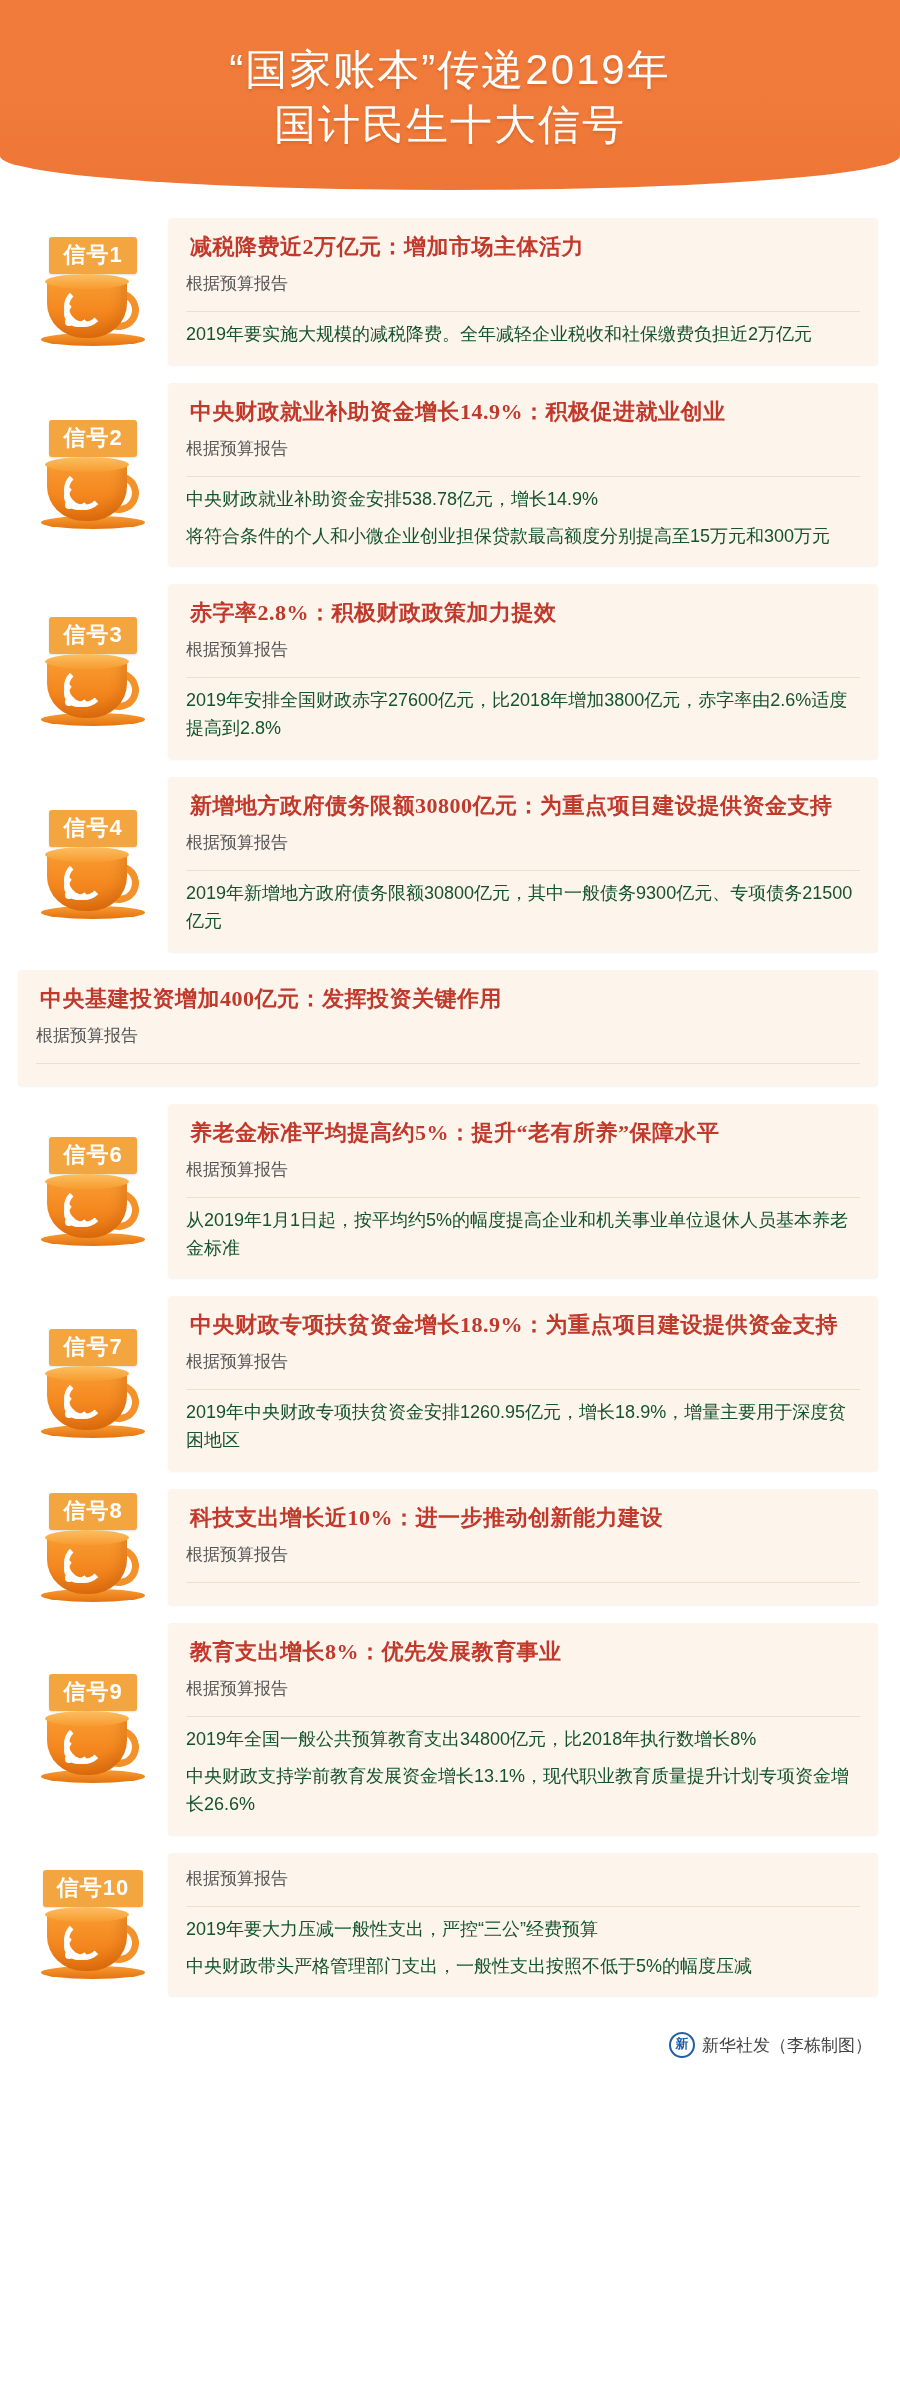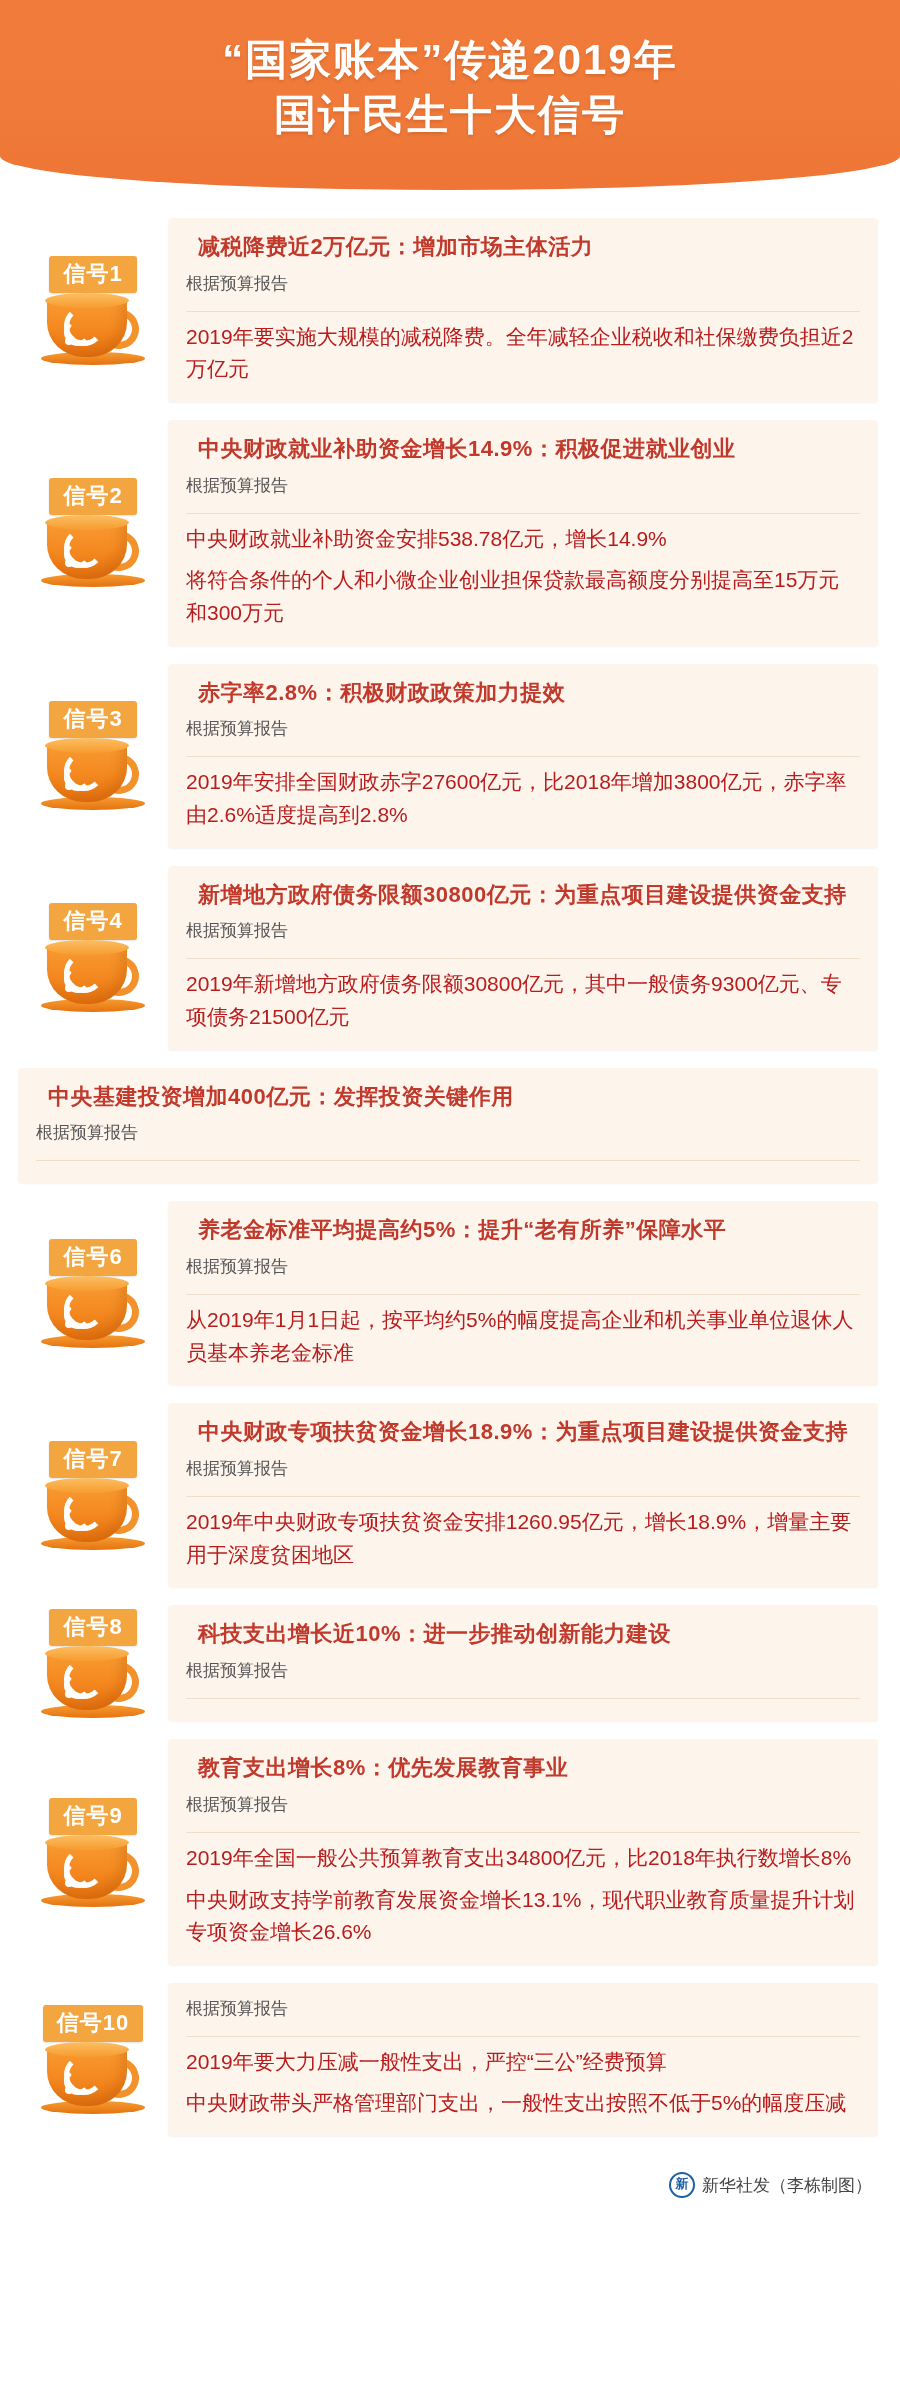--- a/index.html
+++ b/index.html
@@ -22,23 +22,23 @@
     background: linear-gradient(180deg, #f07b3a 0%, #ef7a39 60%, #ee7535 100%);
     border-bottom-left-radius: 50% 34px;
     border-bottom-right-radius: 50% 34px;
     overflow: hidden;
   }
   .header-inner {
     padding-top: 28px;
     text-align: center;
   }
   .header h1 {
-    margin: 4px;
+    margin: 14px;
     color: #ffffff;
-    font-weight: bold;
+    font-weight: normal;
     font-size: 42px;
     line-height: 1.32;
     letter-spacing: 2px;
     text-shadow: 0 2px 3px rgba(150,60,20,0.25);
   }
   .header h1 .line2 { display: block; }
 
   
   .list {
     padding: 28px 0 10px 0;
@@ -151,35 +151,36 @@
     background: #fdf4ec;
     border-radius: 4px;
     padding: 14px 18px 16px 18px;
     box-shadow: 0 1px 2px rgba(0,0,0,0.05);
   }
   .card-title {
     color: #c0392b;
     font-size: 22px;
     font-weight: bold;
     line-height: 1.36;
-    margin: 0 0 10px 12px;
+    margin: 0 0 10px 4px;
     letter-spacing: 0.5px;
+    font-family: Liberation Serif, serif;
   }
   .card-source {
     color: #555;
     font-size: 17px;
     margin: 0 0 6px 0;
     padding-bottom: 16px;
     border-bottom: 1px solid #f0ddcc;
   }
   .card-body p {
     margin: 9px 0 0 0;
-    font-size: 21px;
+    font-size: 18px;
     line-height: 1.55;
-    color: #b91c1c;
+    color: #14532d;
   }
 
   
   .footer {
     display: flex;
     align-items: center;
     justify-content: flex-end;
     padding: 8px 28px 26px 0;
     color: #444;
     font-size: 17px;

